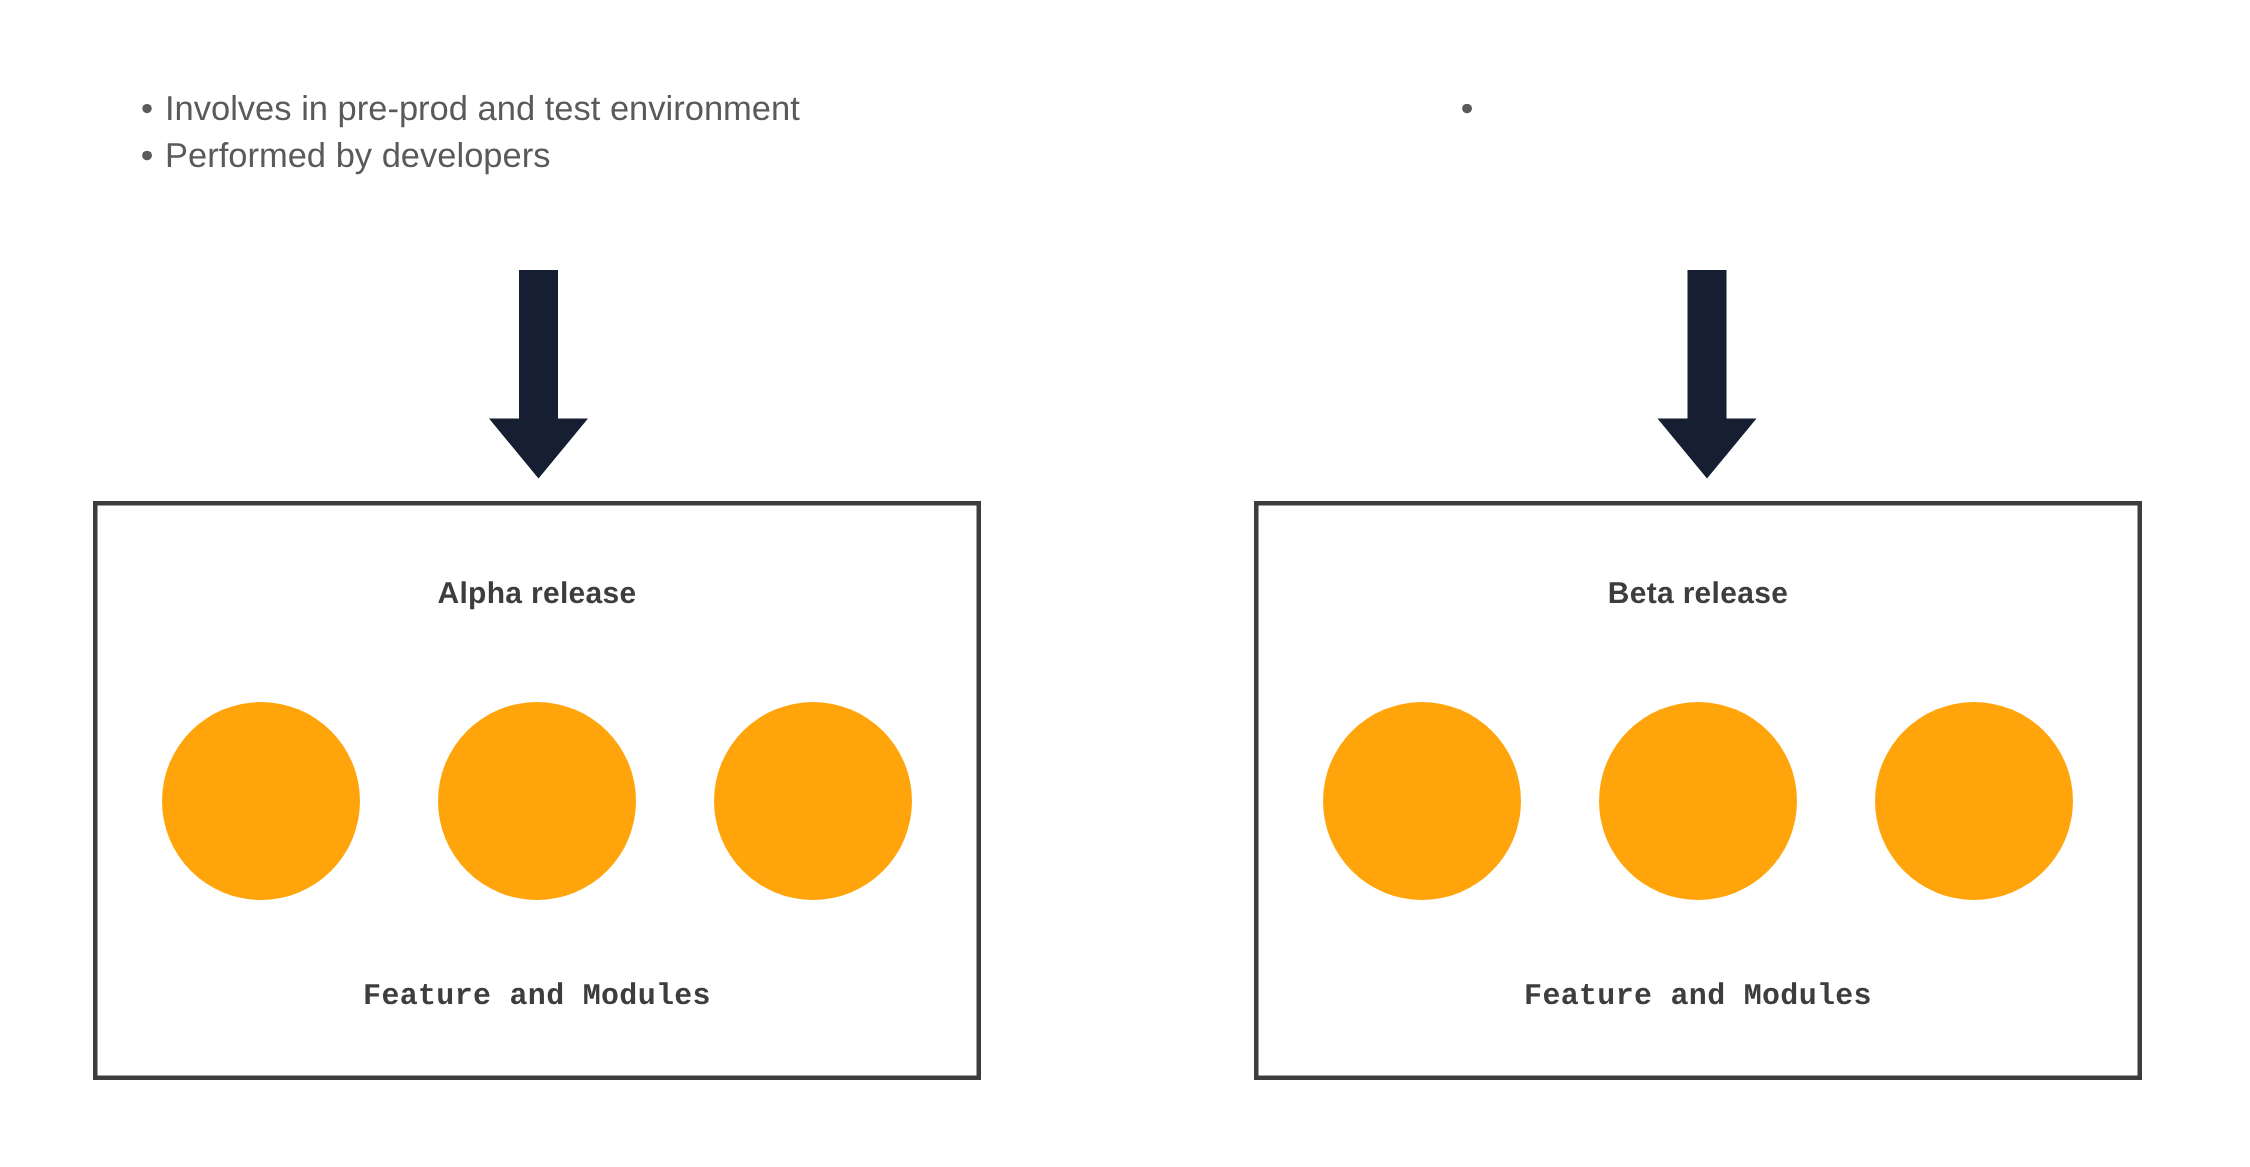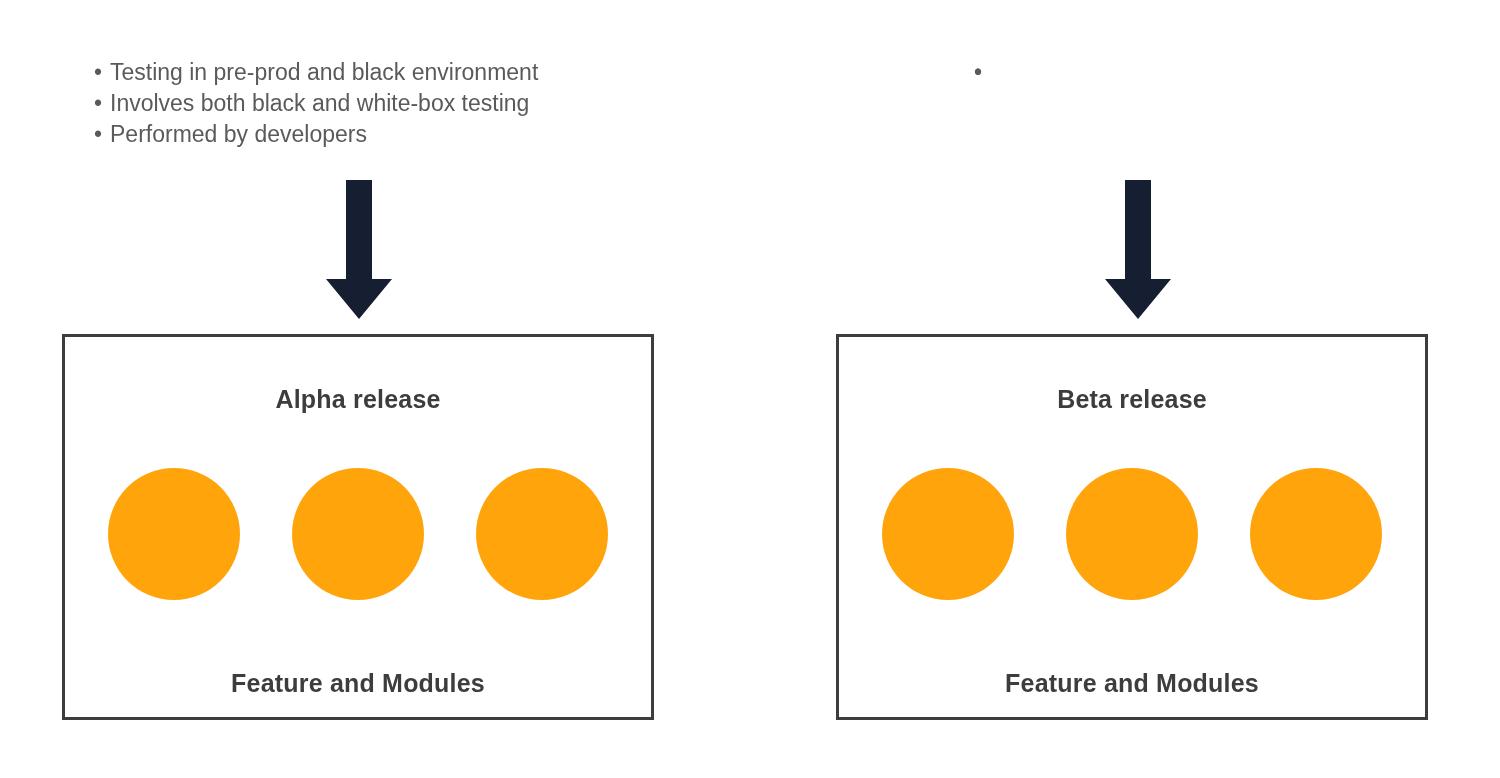--- a/index.html
+++ b/index.html
@@ -67,25 +67,25 @@
   #box-beta  { left: 836px; padding-left: 40px; }
 
   .box-title,
   .box-footer {
     position: absolute;
     left: 0;
     right: 0;
     text-align: center;
     color: #3d3d3d;
     font-weight: bold;
-    font-size: 25px;
+    font-size: 20px;
     letter-spacing: 0.2px;
   }
   .box-title  { top: 48px; }
-  .box-footer { top: 332px; }
+  .box-footer { top: 316px; font-family: Liberation Mono, monospace; }
 
   .circle-row {
     position: absolute;
     top: 131px;
     left: 0;
     right: 0;
     height: 132px;
     display: flex;
     justify-content: center;
     align-items: center;
@@ -100,25 +100,24 @@
   }
 </style>
 </head>
 <body>
 
 <div id="canvas">
 
   <ul class="bullet-list" id="list-alpha">
     <li>
       <span class="dot">•</span>
-      <span>Testing in pre-prod and black environment</span>
+      <span>Involves in pre-prod and test environment</span>
     </li>
     <li>
       <span class="dot">•</span>
-      <span>Involves both black and white-box testing</span>
     </li>
     <li>
       <span class="dot">•</span>
       <span>Performed by developers</span>
     </li>
   </ul>
 
   <ul class="bullet-list" id="list-beta">
     <li>
       <span class="dot">•</span>

